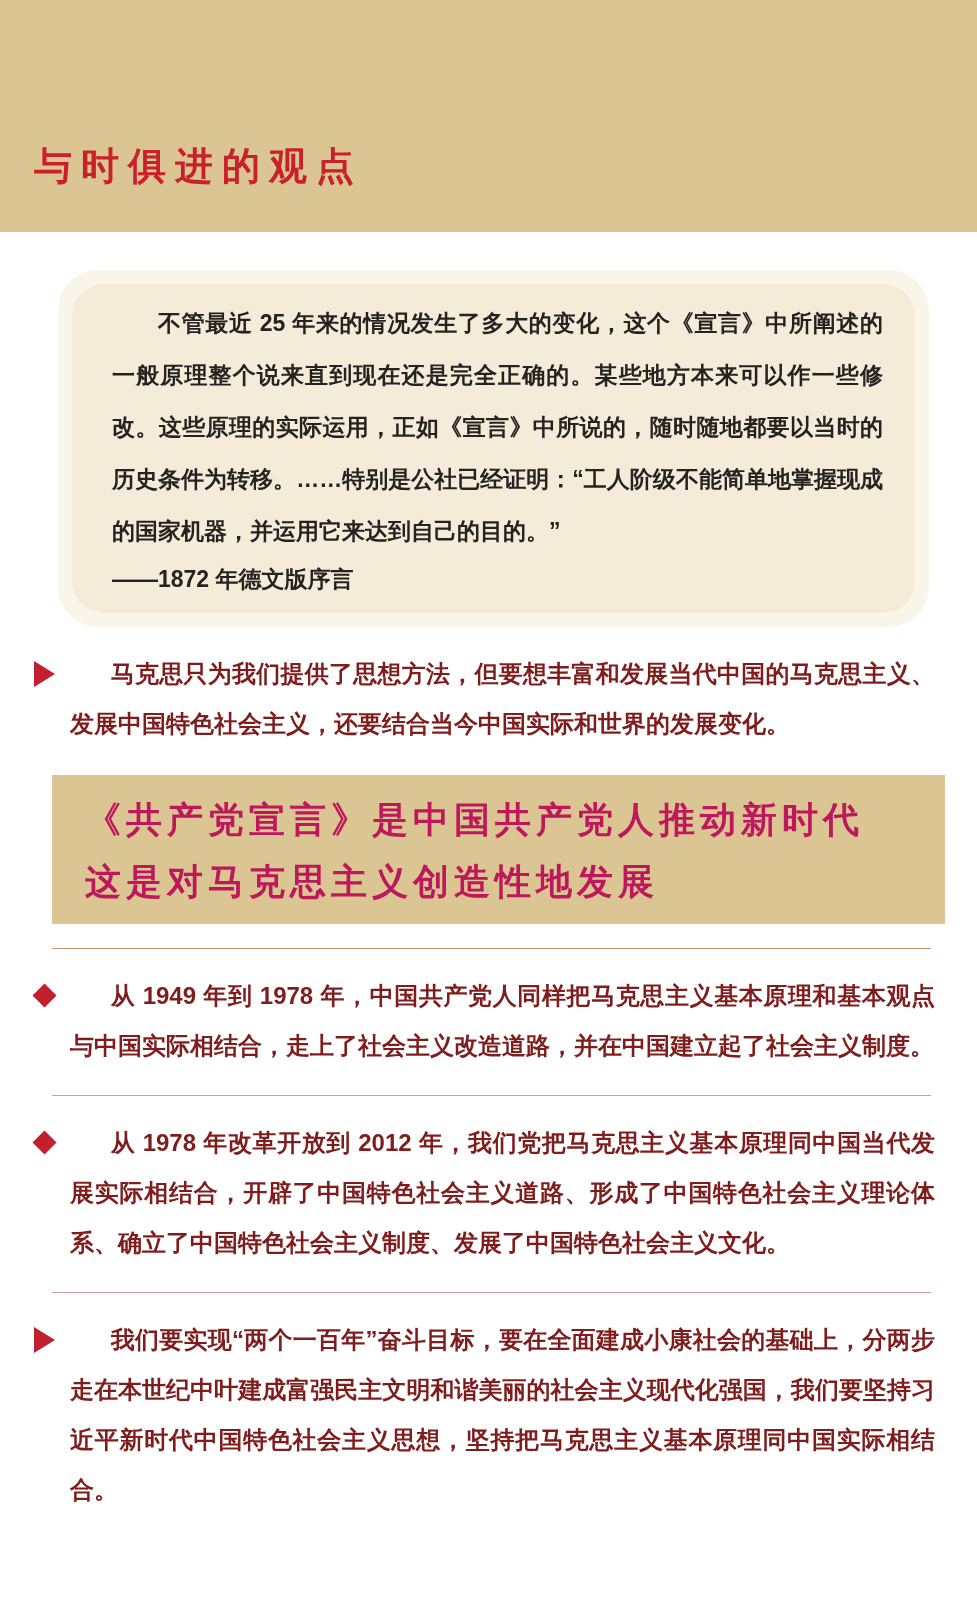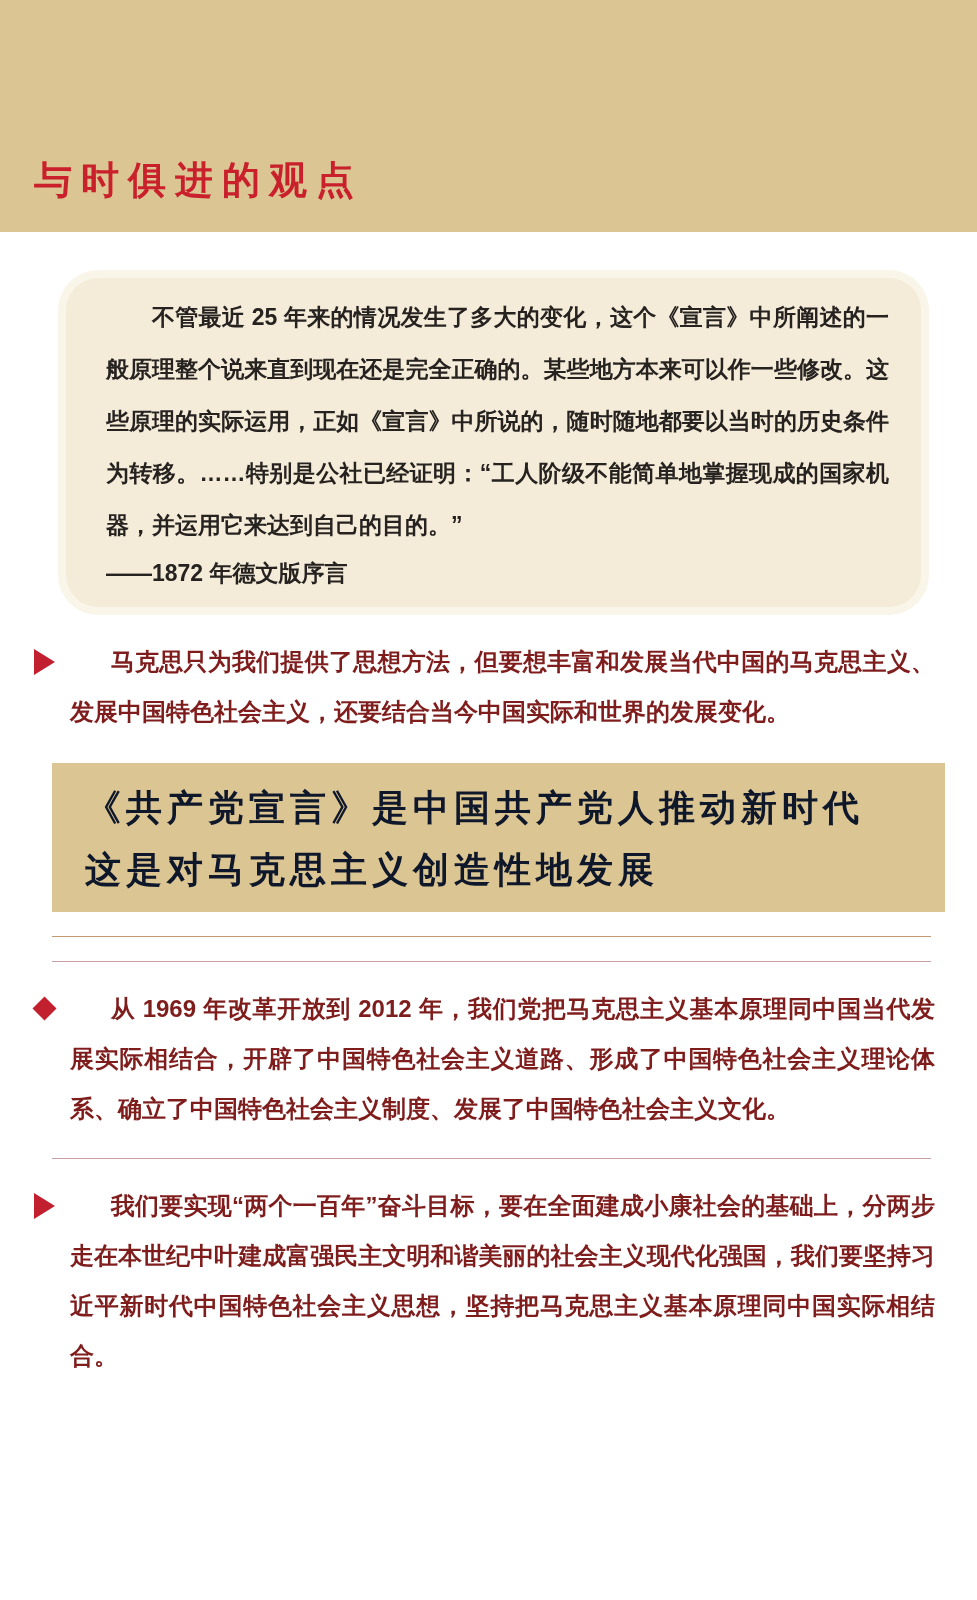--- a/index.html
+++ b/index.html
@@ -16,33 +16,33 @@
   }
   
   .band {
     height: 232px;
     background: #dbc593;
     position: relative;
   }
   .band h1 {
     position: absolute;
     left: 34px;
-    bottom: 26px;
+    bottom: 40px;
     margin: 0;
     font-size: 38px;
     font-weight: bold;
     letter-spacing: 9px;
     color: #c9202c;
   }
   
   .quote-outer {
     margin: 38px 48px 0 58px;
     background: #faf5e9;
     border-radius: 40px;
-    padding: 8px;
+    padding: 14px;
   }
   .quote-inner {
     background: #f4ecd9;
     border-radius: 32px;
     padding: 14px 32px 10px 40px;
   }
   .quote-text {
     margin: 0;
     font-size: 23px;
     line-height: 2.26;
@@ -95,21 +95,21 @@
   .banner {
     margin: 26px 32px 0 52px;
     background: #dbc593;
     padding: 14px 26px 12px 33px;
   }
   .banner-line {
     font-size: 36px;
     line-height: 1.72;
     font-weight: bold;
     letter-spacing: 5px;
-    color: #0f172a;
+    color: #be185d;
   }
   
   .sep {
     border: 0;
     height: 0;
     border-top: 1px solid #c49b6e;
     margin: 24px 46px 0 52px;
   }
   .sep-pink { border-top-color: #c99fa5; }
   .point-last { margin-bottom: 40px; }
@@ -138,26 +138,30 @@
     </div>
 
     <section class="banner">
       <div class="banner-line">《共产党宣言》是中国共产党人推动新时代</div>
       <div class="banner-line">这是对马克思主义创造性地发展</div>
     </section>
 
 
     <hr class="sep">
 
+    <div class="para">
+      <span class="bullet-dia"></span>
+      <p>从 1949 年到 1978 年，中国共产党人同样把马克思主义基本原理和基本观点与中国实际相结合，走上了社会主义改造道路，并在中国建立起了社会主义制度。</p>
+    </div>
 
     <hr class="sep sep-pink">
 
     <div class="para">
       <span class="bullet-dia"></span>
-      <p>从 1969 年改革开放到 2012 年，我们党把马克思主义基本原理同中国当代发展实际相结合，开辟了中国特色社会主义道路、形成了中国特色社会主义理论体系、确立了中国特色社会主义制度、发展了中国特色社会主义文化。</p>
+      <p>从 1978 年改革开放到 2012 年，我们党把马克思主义基本原理同中国当代发展实际相结合，开辟了中国特色社会主义道路、形成了中国特色社会主义理论体系、确立了中国特色社会主义制度、发展了中国特色社会主义文化。</p>
     </div>
 
     <hr class="sep sep-pink">
 
     <div class="para point-last">
       <span class="bullet-tri"></span>
       <p>我们要实现“两个一百年”奋斗目标，要在全面建成小康社会的基础上，分两步走在本世纪中叶建成富强民主文明和谐美丽的社会主义现代化强国，我们要坚持习近平新时代中国特色社会主义思想，坚持把马克思主义基本原理同中国实际相结合。</p>
     </div>
 
   </main>

